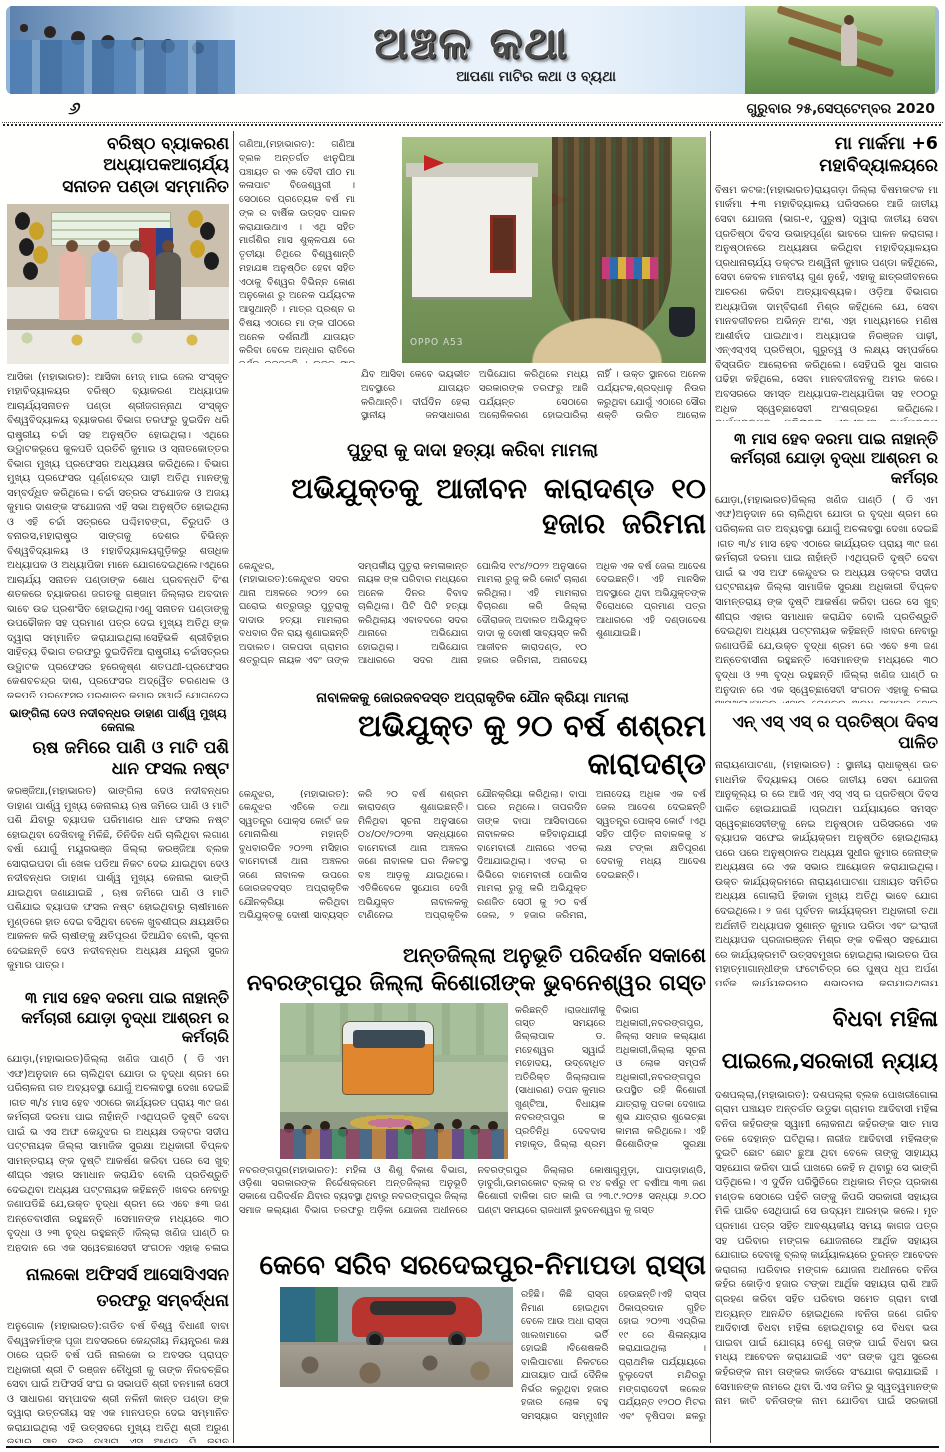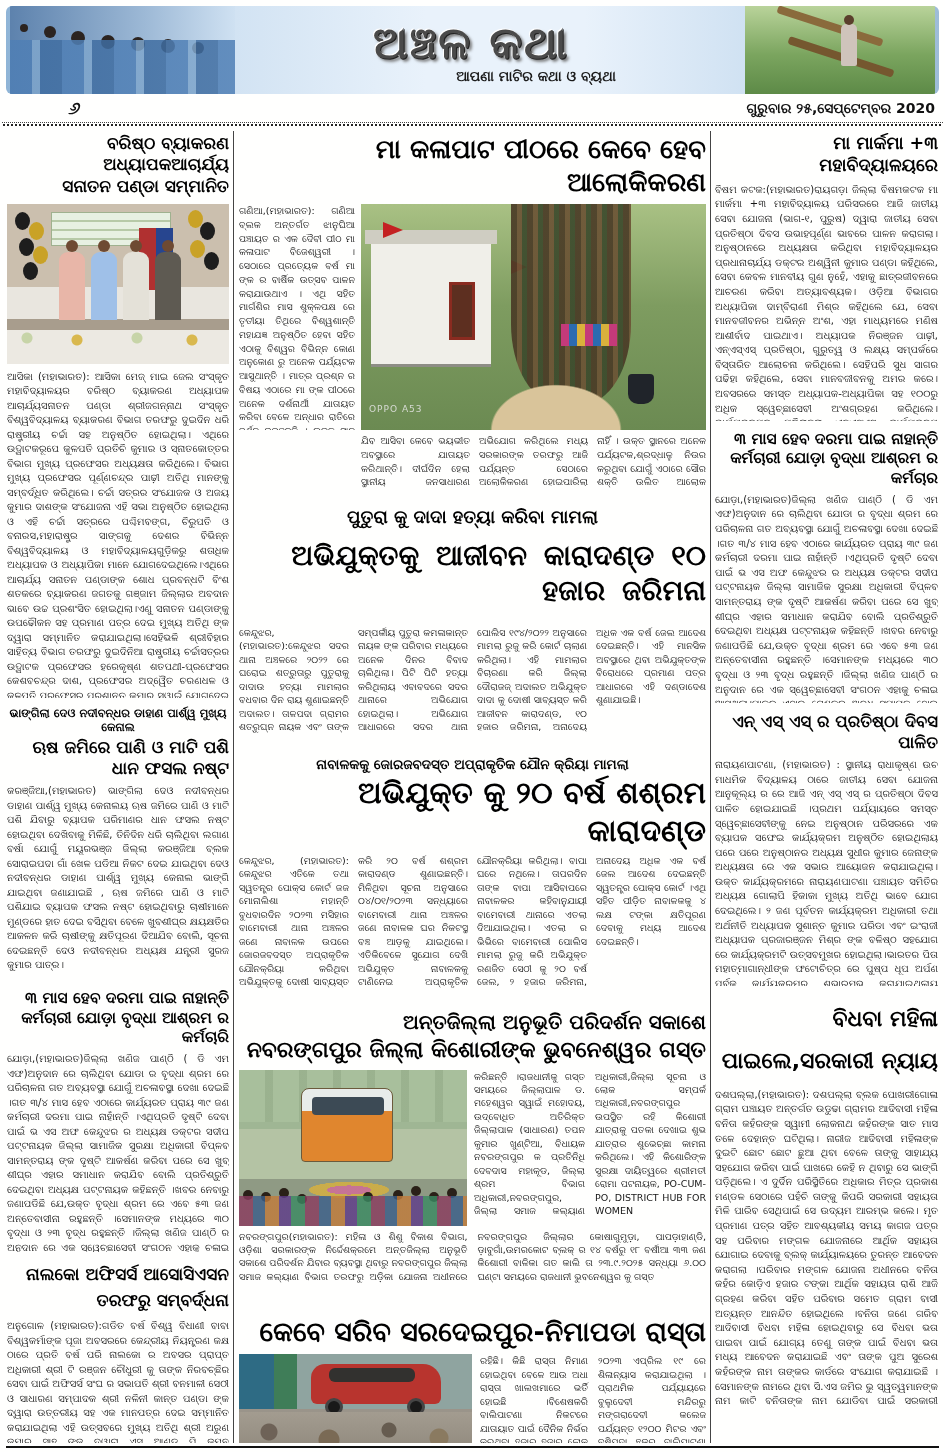--- a/index.html
+++ b/index.html
@@ -31,21 +31,21 @@
   .vrule { position:absolute; top:131px; height:1312px; width:1px; background:#444; }
   .vrule.v1 { left:233px; } .vrule.v2 { left:710px; }
   .bottom-rule { position:absolute; left:6px; top:1446px; width:933px; height:2px; background:#111; }
 
   .headline { font-weight:bold; text-align:right; color:#000; line-height:1.25; }
   .kicker { font-weight:bold; text-align:center; color:#000; }
   .body { text-align:justify; color:#161616; overflow:hidden; word-break:break-word; }
   .cols4 { column-count:4; column-gap:9px; }
   .cols3 { column-count:3; column-gap:9px; }
   .cols2 { column-count:2; column-gap:10px; }
-  .photo { position:relative; overflow:hidden; background:#bbb; }
+  .photo { position:relative; overflow:hidden; background:#bbb;margin-left:41px; }
 
   
   .l-h1 { font-size:17px; margin-top:2px; }
   .l-photo { width:222px; height:160px; margin:7px 0 6px; }
   .l-body1 { font-size:10px; line-height:1.45; height:328px; }
   .l-kick2 { font-size:11.5px; margin-top:8px; }
   .l-h2 { font-size:17px; margin-top:3px; }
   .l-body2 { font-size:10px; line-height:1.45; height:196px; margin-top:5px; }
   .l-h3 { font-size:15.5px; margin-top:9px; }
   .l-body3 { font-size:10px; line-height:1.45; height:200px; margin-top:5px; }
@@ -207,21 +207,20 @@
     <div class="body l-body3">ଯୋଡ଼ା,(ମହାଭାରତ)ଜିଲ୍ଲା ଖଣିଜ ପାଣ୍ଠି ( ଡି ଏମ ଏଫ)ଅନୁଦାନ ରେ ଚାଲିଥିବା ଯୋଡା ର ବୃଦ୍ଧା ଶ୍ରମ ରେ ପରିଚାଳନା ଗତ ଅବ୍ୟବସ୍ଥା ଯୋଗୁଁ ଅଚଳାବସ୍ଥା ଦେଖା ଦେଇଛି ।ଗତ ୩/୪ ମାସ ହେବ ଏଠାରେ କାର୍ଯ୍ୟରତ ପ୍ରାୟ ୩୯ ଜଣ କର୍ମଚାରୀ ଦରମା ପାଇ ନାହାଁନ୍ତି ।ଏଥିପ୍ରତି ଦୃଷ୍ଟି ଦେବା ପାଇଁ ଭ ଏସ ଅଫ କେନ୍ଦୁଝର ର ଅଧ୍ୟକ୍ଷ ଡକ୍ଟର ସଦୀପ ପଟ୍ଟନାୟକ ଜିଲ୍ଲା ସାମାଜିକ ସୁରକ୍ଷା ଅଧିକାରୀ ବିପ୍ଳବ ସାମନ୍ତରାୟ ଙ୍କ ଦୃଷ୍ଟି ଆକର୍ଷଣ କରିବା ପରେ ସେ ଖୁବ୍ ଶୀଘ୍ର ଏହାର ସମାଧାନ କରାଯିବ ବୋଲି ପ୍ରତିଶ୍ରୁତି ଦେଇଥିବା ଅଧ୍ୟକ୍ଷ ପଟ୍ଟନାୟକ କହିଛନ୍ତି ।ଖବର ନେବାରୁ ଜଣାପଡିଛି ଯେ,ଉକ୍ତ ବୃଦ୍ଧା ଶ୍ରମ ରେ ଏବେ ୫୩ ଜଣ ଅନ୍ତେବାସୀନା ରହୁଛନ୍ତି ।ସେମାନଙ୍କ ମଧ୍ୟରେ ୩୦ ବୃଦ୍ଧା ଓ ୨୩ ବୃଦ୍ଧ ରହୁଛନ୍ତି ।ଜିଲ୍ଲା ଖଣିଜ ପାଣ୍ଠି ର ଅନୁଦାନ ରେ ଏକ ସ୍ୱେଚ୍ଛାସେବୀ ସଂଗଠନ ଏହାକୁ ଚଳାଇ ଆସୁଥିଲା।ମାତ୍ର ଏହାର ଟେଣ୍ଡର ଅବଧି ସମାପ୍ତ ହୋଇ ଯାଇ ଥିବାରୁ ଏହାର ପରିଚାଳନା ରେ ଅଚଳାବସ୍ଥା ଦେଖା ଦେଇଛି ।ଏ ଦିଗରେ ତୁରନ୍ତ ସାମାଜିକ ଅଧିକାରୀ ହସ୍ତକ୍ଷେପ କରି ଟେଣ୍ଡର ପ୍ରକ୍ରିୟା କୁ ତ୍ୱରାନ୍ୱିତ କରିବା ପାଇଁ ଭ ଏସ ଅଫ କେନ୍ଦୁଝର ର ଅଧ୍ୟକ୍ଷ ଡକ୍ଟର ସଦୀପ ପଟ୍ଟନାୟକ ଦାବି କରିଛନ୍ତି ।</div>
 
     <div class="headline l-h4">
       <span>ନାଲକୋ ଅଫିସର୍ସ ଆସୋସିଏସନ</span><br>
       <span>ତରଫରୁ ସମ୍ବର୍ଦ୍ଧନା</span>
     </div>
     <div class="body l-body4">ଅନୁଗୋଳ (ମହାଭାରତ):ଗଡିତ ବର୍ଷ ବିଶ୍ୱ ବିଧାଣୀ ବାବା ବିଶ୍ୱକର୍ମାଙ୍କ ପୂଜା ଅବସରରେ କେନ୍ଦ୍ରୀୟ ନିୟନ୍ତ୍ରଣ କକ୍ଷ ଠାରେ ପ୍ରତି ବର୍ଷ ପରି ନାଲକୋ ର ଅବସର ପ୍ରାପ୍ତ ଅଧିକାରୀ ଶ୍ରୀ ଟି ରଞ୍ଜନ ଚୌଧୁରୀ କୁ ତାଙ୍କ ନିରବଚ୍ଛିର ସେବା ପାଇଁ ଅଫିସର୍ସ ସଂଘ ର ସଭାପତି ଶ୍ରୀ ବନମାଳୀ ସେଠୀ ଓ ସାଧାରଣ ସମ୍ପାଦକ ଶ୍ରୀ ନଳିନୀ କାନ୍ତ ପଣ୍ଡା ଙ୍କ ଦ୍ୱାରା ଉତ୍ତରୀୟ ସହ ଏକ ମାନପତ୍ର ଦେଇ ସମ୍ମାନିତ କରାଯାଇଥିଲା ଏହି ଉତ୍ସବରେ ମୁଖ୍ୟ ଅତିଥି ଶ୍ରୀ ଅରୁଣ କୁମାର ସାହୁ ଙ୍କ ଦ୍ୱାରା ଏସ ଆଣ୍ଡ ପି କମନ ଖ୍ୱେଲଫେୟାର କମିଟିକୁ ଚଳିତ ବିଶ୍ୱକର୍ମା ଉତ୍ସବ ୨୦୨୫କୁ ନିର ବିଘ୍ନର ଭାବେ ଶାନ୍ତି, ଶୃଙ୍ଖଳା ଓ ସୁ ପରିଚାଳନା ପାଇଁ ୱେଲଫେୟାର କମିଟି କୁ ଉଚଳିତ ସମ୍ବର୍ଦ୍ଧନା ଦିଆଯାଇଥିଲା ।ୱେଲଫେୟାର ମୁଖ୍ୟ ତଥା ମାନବ ସମ୍ବଳ ସମୂହ ମହାପ୍ରବନ୍ଧକ ହିମାଂଶୁ ଶେଖର ପ୍ରଧାନ,  ମହାପ୍ରବନ୍ଧକ ରାଜାରାମ ମିଶ୍ର ପ୍ରମୁଖ କୁ ଉତ୍ତରୀୟ ଓ ମାନପତ୍ର ଦେଇ ସମ୍ମାନିତ କରାଯାଇଥିଲା।</div>
   </div>
 
   <div class="col-center">
-    <div class="headline c-h-kalapata">ମା କଳାପାଟ ପୀଠରେ କେବେ ହେବ ଆଲୋକିକରଣ</div>
     <div class="c-kala-row">
       <div class="body c-kala-intro">ଗଣିଆ,(ମହାଭାରତ): ଗଣିଆ ବ୍ଲକ ଅନ୍ତର୍ଗତ ଝାନୁଘିଆ ପଞ୍ଚାୟତ ର ଏକ ଦୈବୀ ପୀଠ ମା କଳାପାଟ ବିଜେଶ୍ୱରୀ । ସେଠାରେ ପ୍ରତ୍ୟେକ ବର୍ଷ ମା ଙ୍କ ର ବାର୍ଷିକ ଉତ୍ସବ ପାଳନ କରାଯାଉଥାଏ । ଏଥି ସହିତ ମାର୍ଗଶିର ମାସ ଶୁକ୍ଳପକ୍ଷ ରେ ତୃତୀୟା ତିଥିରେ ବିଶ୍ୱଶାନ୍ତି ମହାଯଜ୍ଞ ଅନୁଷ୍ଠିତ ହେବା ସହିତ ଏଠାକୁ ବିଶ୍ୱର ବିଭିନ୍ନ କୋଣ ଅନୁକୋଣ ରୁ ଅନେକ ପର୍ଯ୍ୟଟକ ଆସୁଥାନ୍ତି । ମାତ୍ର ପ୍ରଶ୍ନ ର ବିଷୟ ଏଠାରେ ମା ଙ୍କ ପୀଠରେ ଅନେକ ଦର୍ଶନାର୍ଥୀ ଯାତାୟତ କରିବା ବେଳେ ଅନ୍ଧାର ରାତିରେ ଦର୍ଶନ କରୁଛନ୍ତି । ଉକ୍ତ ସ୍ଥାନ ଠାରୁ ଦାର୍ଘ ଦୁଇ ତିନି କିଲୋମିଟର ଦୂରରେ ଗାଁ ଗୁଡ଼ିକ ଅବସ୍ଥିତି ଯୋଗୁଁ ଯାତ୍ରା ମାନେ</div>
       <div class="photo c-kala-photo ph-temple">
         <div class="shrine"></div>
         <div class="door"></div>
         <div class="flag1"></div>
         <div class="flag2"></div>
         <div class="trunk"></div>
         <div class="scaffold"></div>
         <div class="sand"></div>
@@ -263,21 +262,21 @@
         <div class="w2"></div>
         <div class="rubble"></div>
       </div>
       <div class="body cols2 c-road-side">ରହିଛି। କିଛି ରାସ୍ତା ନିମାଣ ହୋଇଥିବା ବେଳେ ଆଉ ଅଧା ରାସ୍ତା ଖାଲଖମାରେ ଭର୍ତି ହୋଇଛି ।ବିଶେଷକରି ବାଲିପାଟଣା ନିକଟରେ ଯାତାୟାତ ପାଇଁ ଦୈନିକ ନିର୍ଭର କରୁଥିବା ହଜାର ହଜାର ଲୋକ ବହୁ ସମସ୍ୟାର ସମ୍ମୁଖୀନ ହେଉଛନ୍ତି।ଏହି ରାସ୍ତା ଠିକାପ୍ରଦାନ ଗୁହିତ ହୋଇ ୨୦୨୩ ଏପ୍ରିଲ ୧୯ ରେ ଶିଳାନ୍ୟାସ କରାଯାଇଥିଲା ।ପ୍ରାଥମିକ ପର୍ଯ୍ୟାୟରେ ବୁଲୁଦେବୀ ମନ୍ଦିରରୁ ମଙ୍ଗରାଦେବୀ କଲେଜ ପର୍ଯ୍ୟନ୍ତ ୧୨୦୦ ମିଟର ଏବଂ ବୃଷିପଦା ଛକରୁ ବାଲିପାଟଣା ପ୍ରାୟ ୬,୪୦୦ କିମି ରାସ୍ତା ୪ ଥାକିଆ ହେବାପାଇଁ ଯୋଜନା ରଖାଯାଇଛି ।ଏହିପାଇଁ ପାଖାପାଖି ୪୦ କୋଟି ଟଙ୍କା ବ୍ୟୟବରାଦ କରାଯାଇଛି । ଜେ ବି ଏମ କନଷ୍ଟ୍ରକ୍ସନ ନାମକ ଏକ ଠିକାସଂସ୍ଥା ଏହାର କାର୍ଯ୍ୟଭାର ନେଇଛି । ବର୍ଷଦିନରେ ଏହି</div>
     </div>
 
   </div>
 
   <div class="col-right">
     <div class="headline r-h1">
-      <span>ମା ମାର୍କମା +୩ ମହାବିଦ୍ୟାଳୟରେ</span><br>
+      <span>ମା ମାର୍କମା +6 ମହାବିଦ୍ୟାଳୟରେ</span><br>
     </div>
     <div class="body r-body1">ବିଷମ କଟକ:(ମହାଭାରତ)ରାୟଗଡ଼ା ଜିଲ୍ଲା ବିଷମକଟକ ମା ମାର୍କମା +୩ ମହାବିଦ୍ୟାଳୟ ପରିସରରେ ଆଜି ଜାତୀୟ ସେବା ଯୋଜନା (ଭାଗ-୧, ପୁରୁଷ) ଦ୍ୱାରା ଜାତୀୟ ସେବା ପ୍ରତିଷ୍ଠା ଦିବସ ଉଭାହପୂର୍ଣ୍ଣ ଭାବରେ ପାଳନ କରାଗଲା। ଅନୁଷ୍ଠାନରେ ଅଧ୍ୟକ୍ଷତା କରିଥିବା ମହାବିଦ୍ୟାଳୟର ପ୍ରଧାନାଚାର୍ଯ୍ୟ ଡକ୍ଟର ଅଶ୍ୱିନୀ କୁମାର ପଣ୍ଡା କହିଥିଲେ, ସେବା କେବଳ ମାନବୀୟ ଗୁଣ ନୁହେଁ, ଏହାକୁ ଛାତ୍ରଜୀବନରେ ଆଚରଣ କରିବା ଅତ୍ୟାବଶ୍ୟକ। ଓଡ଼ିଆ ବିଭାଗର ଅଧ୍ୟାପିକା ଦାମ୍ବିରାଣୀ ମିଶ୍ର କହିଥିଲେ ଯେ, ସେବା ମାନବଜୀବନର ଅଭିନ୍ନ ଅଂଶ, ଏହା ମାଧ୍ୟମରେ ମଣିଷ ଆଶୀର୍ବାଦ ପାଇଥାଏ। ଅଧ୍ୟାପକ ନିରଞ୍ଜନ ପାଢ଼ୀ, ଏନ୍ଏସ୍ଏସ୍ ପ୍ରତିଷ୍ଠା, ଗୁରୁତ୍ୱ ଓ ଲକ୍ଷ୍ୟ ସମ୍ପର୍କରେ ବିସ୍ତାରିତ ଆଲୋଚନା କରିଥିଲେ। ସେହିପରି ସୁଧ ସାଗର ପଢିହା କହିଥିଲେ, ସେବା ମାନବଜୀବନକୁ ଅମର କରେ। ଅବସରରେ ସମସ୍ତ ଅଧ୍ୟାପକ-ଅଧ୍ୟାପିକା ସହ ୧୦୦ରୁ ଅଧିକ ସ୍ୱେଚ୍ଛାସେବୀ ଅଂଶଗ୍ରହଣ କରିଥିଲେ।କାର୍ଯ୍ୟକ୍ରମର ପରିଚାଳନା ଏନ୍ଏସ୍ଏସ୍ କାର୍ଯ୍ୟକ୍ରମ ଅଧିକାରୀ ଶ୍ରୀ ବିନୟ ଡଣ୍ଡି କରିଥିଲେ ଓ ସଭାରେ ଧନ୍ୟବାଦ ଜଣାଇଥିଲେ।</div>
 
     <div class="headline r-h2">
       <span>୩ ମାସ ହେବ ଦରମା ପାଇ ନାହାନ୍ତି</span><br>
       <span>କର୍ମଚାରୀ ଯୋଡ଼ା ବୃଦ୍ଧା ଆଶ୍ରମ ର କର୍ମଚାର</span>
     </div>
     <div class="body r-body2">ଯୋଡ଼ା,(ମହାଭାରତ)ଜିଲ୍ଲା ଖଣିଜ ପାଣ୍ଠି ( ଡି ଏମ ଏଫ)ଅନୁଦାନ ରେ ଚାଲିଥିବା ଯୋଡା ର ବୃଦ୍ଧା ଶ୍ରମ ରେ ପରିଚାଳନା ଗତ ଅବ୍ୟବସ୍ଥା ଯୋଗୁଁ ଅଚଳାବସ୍ଥା ଦେଖା ଦେଇଛି ।ଗତ ୩/୪ ମାସ ହେବ ଏଠାରେ କାର୍ଯ୍ୟରତ ପ୍ରାୟ ୩୯ ଜଣ କର୍ମଚାରୀ ଦରମା ପାଇ ନାହାଁନ୍ତି ।ଏଥିପ୍ରତି ଦୃଷ୍ଟି ଦେବା ପାଇଁ ଭ ଏସ ଅଫ କେନ୍ଦୁଝର ର ଅଧ୍ୟକ୍ଷ ଡକ୍ଟର ସଦୀପ ପଟ୍ଟନାୟକ ଜିଲ୍ଲା ସାମାଜିକ ସୁରକ୍ଷା ଅଧିକାରୀ ବିପ୍ଳବ ସାମନ୍ତରାୟ ଙ୍କ ଦୃଷ୍ଟି ଆକର୍ଷଣ କରିବା ପରେ ସେ ଖୁବ୍ ଶୀଘ୍ର ଏହାର ସମାଧାନ କରାଯିବ ବୋଲି ପ୍ରତିଶ୍ରୁତି ଦେଇଥିବା ଅଧ୍ୟକ୍ଷ ପଟ୍ଟନାୟକ କହିଛନ୍ତି ।ଖବର ନେବାରୁ ଜଣାପଡିଛି ଯେ,ଉକ୍ତ ବୃଦ୍ଧା ଶ୍ରମ ରେ ଏବେ ୫୩ ଜଣ ଅନ୍ତେବାସୀନା ରହୁଛନ୍ତି ।ସେମାନଙ୍କ ମଧ୍ୟରେ ୩୦ ବୃଦ୍ଧା ଓ ୨୩ ବୃଦ୍ଧ ରହୁଛନ୍ତି ।ଜିଲ୍ଲା ଖଣିଜ ପାଣ୍ଠି ର ଅନୁଦାନ ରେ ଏକ ସ୍ୱେଚ୍ଛାସେବୀ ସଂଗଠନ ଏହାକୁ ଚଳାଇ ଆସୁଥିଲା।ମାତ୍ର ଏହାର ଟେଣ୍ଡର ଅବଧି ସମାପ୍ତ ହୋଇ ଯାଇ ଥିବାରୁ ଏହାର ପରିଚାଳନା ରେ ଅଚଳାବସ୍ଥା ଦେଖା ଦେଇଛି ।ଏ ଦିଗରେ ତୁରନ୍ତ ସାମାଜିକ ଅଧିକାରୀ ହସ୍ତକ୍ଷେପ କରି ଟେଣ୍ଡର ପ୍ରକ୍ରିୟା କୁ ତ୍ୱରାନ୍ୱିତ କରିବା ପାଇଁ ଭ ଏସ ଅଫ କେନ୍ଦୁଝର ର ଅଧ୍ୟକ୍ଷ ଡକ୍ଟର ସଦୀପ ପଟ୍ଟନାୟକ ଦାବି କରିଛନ୍ତି ।</div>
 
     <div class="headline r-h3">ଏନ୍ ଏସ୍ ଏସ୍ ର ପ୍ରତିଷ୍ଠା ଦିବସ ପାଳିତ</div>

